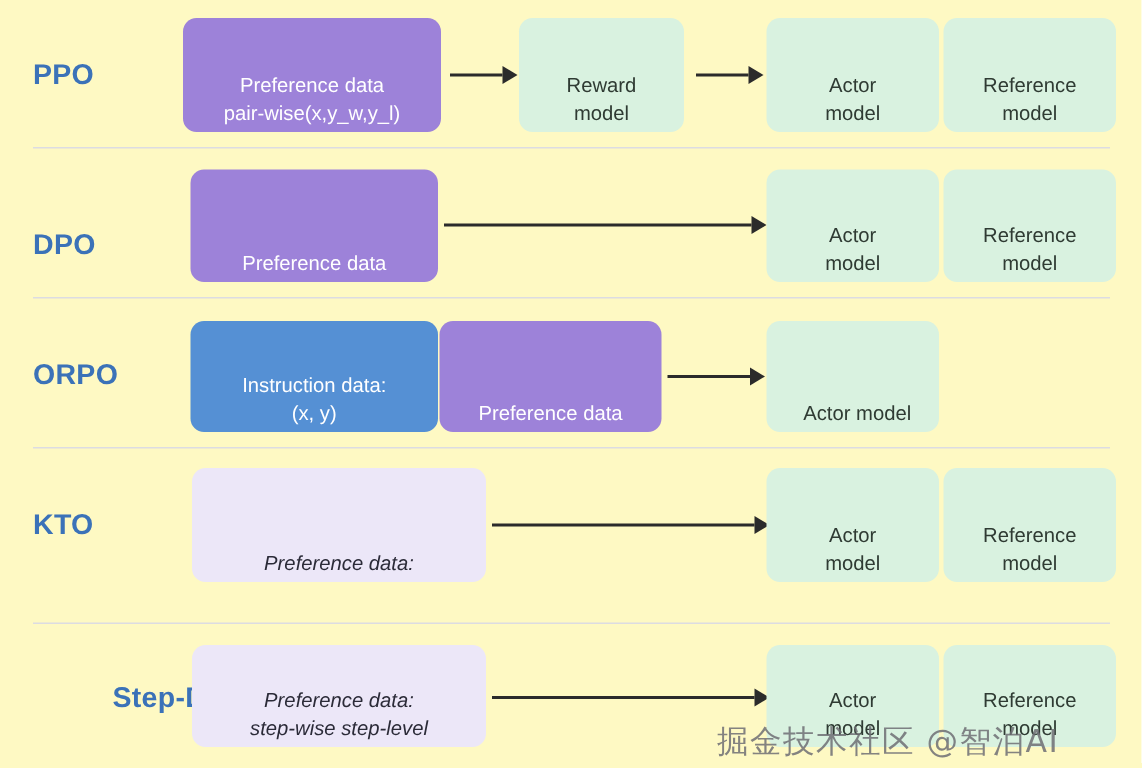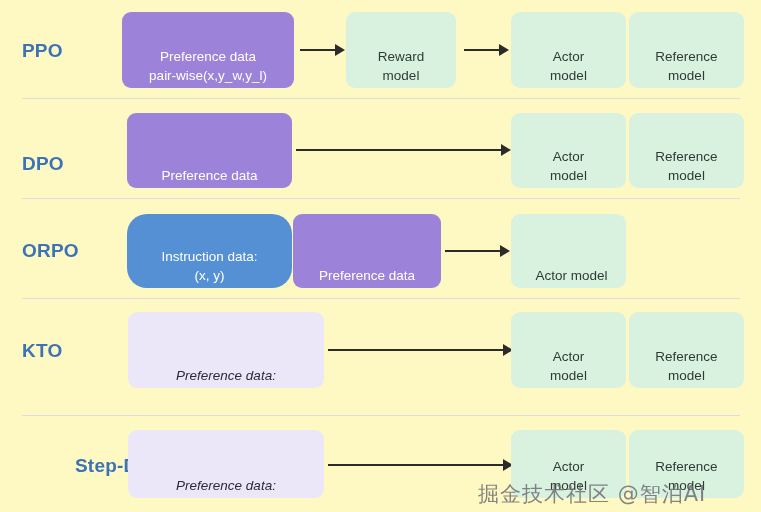--- a/index.html
+++ b/index.html
@@ -169,21 +169,21 @@
         <span>model</span>
       </span>
     </div>
 
     <div class="divider" style="top:198px;"></div>
   </div>
 
   <div class="row">
     <div class="row-label" style="left:22px; top:240px;">ORPO</div>
 
-    <div class="box box-blue" style="left:127px; top:214px; width:165px; height:74px;border-radius:20px;">
+    <div class="box box-blue" style="left:127px; top:214px; width:165px; height:74px;">
       <span class="txt">
         <span>Instruction data:</span><br>
         <span>(x, y)</span>
       </span>
     </div>
 
     <div class="box box-purple" style="left:293px; top:214px; width:148px; height:74px;">
       <span class="txt">
         <span>Preference data</span>
       </span>
@@ -233,20 +233,21 @@
 
     <div class="divider" style="top:415px;"></div>
   </div>
 
   <div class="row">
     <div class="row-label" style="left:34px; top:455px;margin-left:41px;">Step-DPO</div>
 
     <div class="box box-lavender" style="left:128px; top:430px; width:196px; height:68px;">
       <span class="txt">
         <span>Preference data:</span><br>
+        <span>step-wise step-level</span>
       </span>
     </div>
 
     <div class="arrow" style="left:328px; top:459px; width:185px;">
       <div class="shaft" style="width:175px;"></div>
       <div class="head" style="left:175px;"></div>
     </div>
 
     <div class="box box-green" style="left:511px; top:430px; width:115px; height:68px;">
       <span class="txt">

